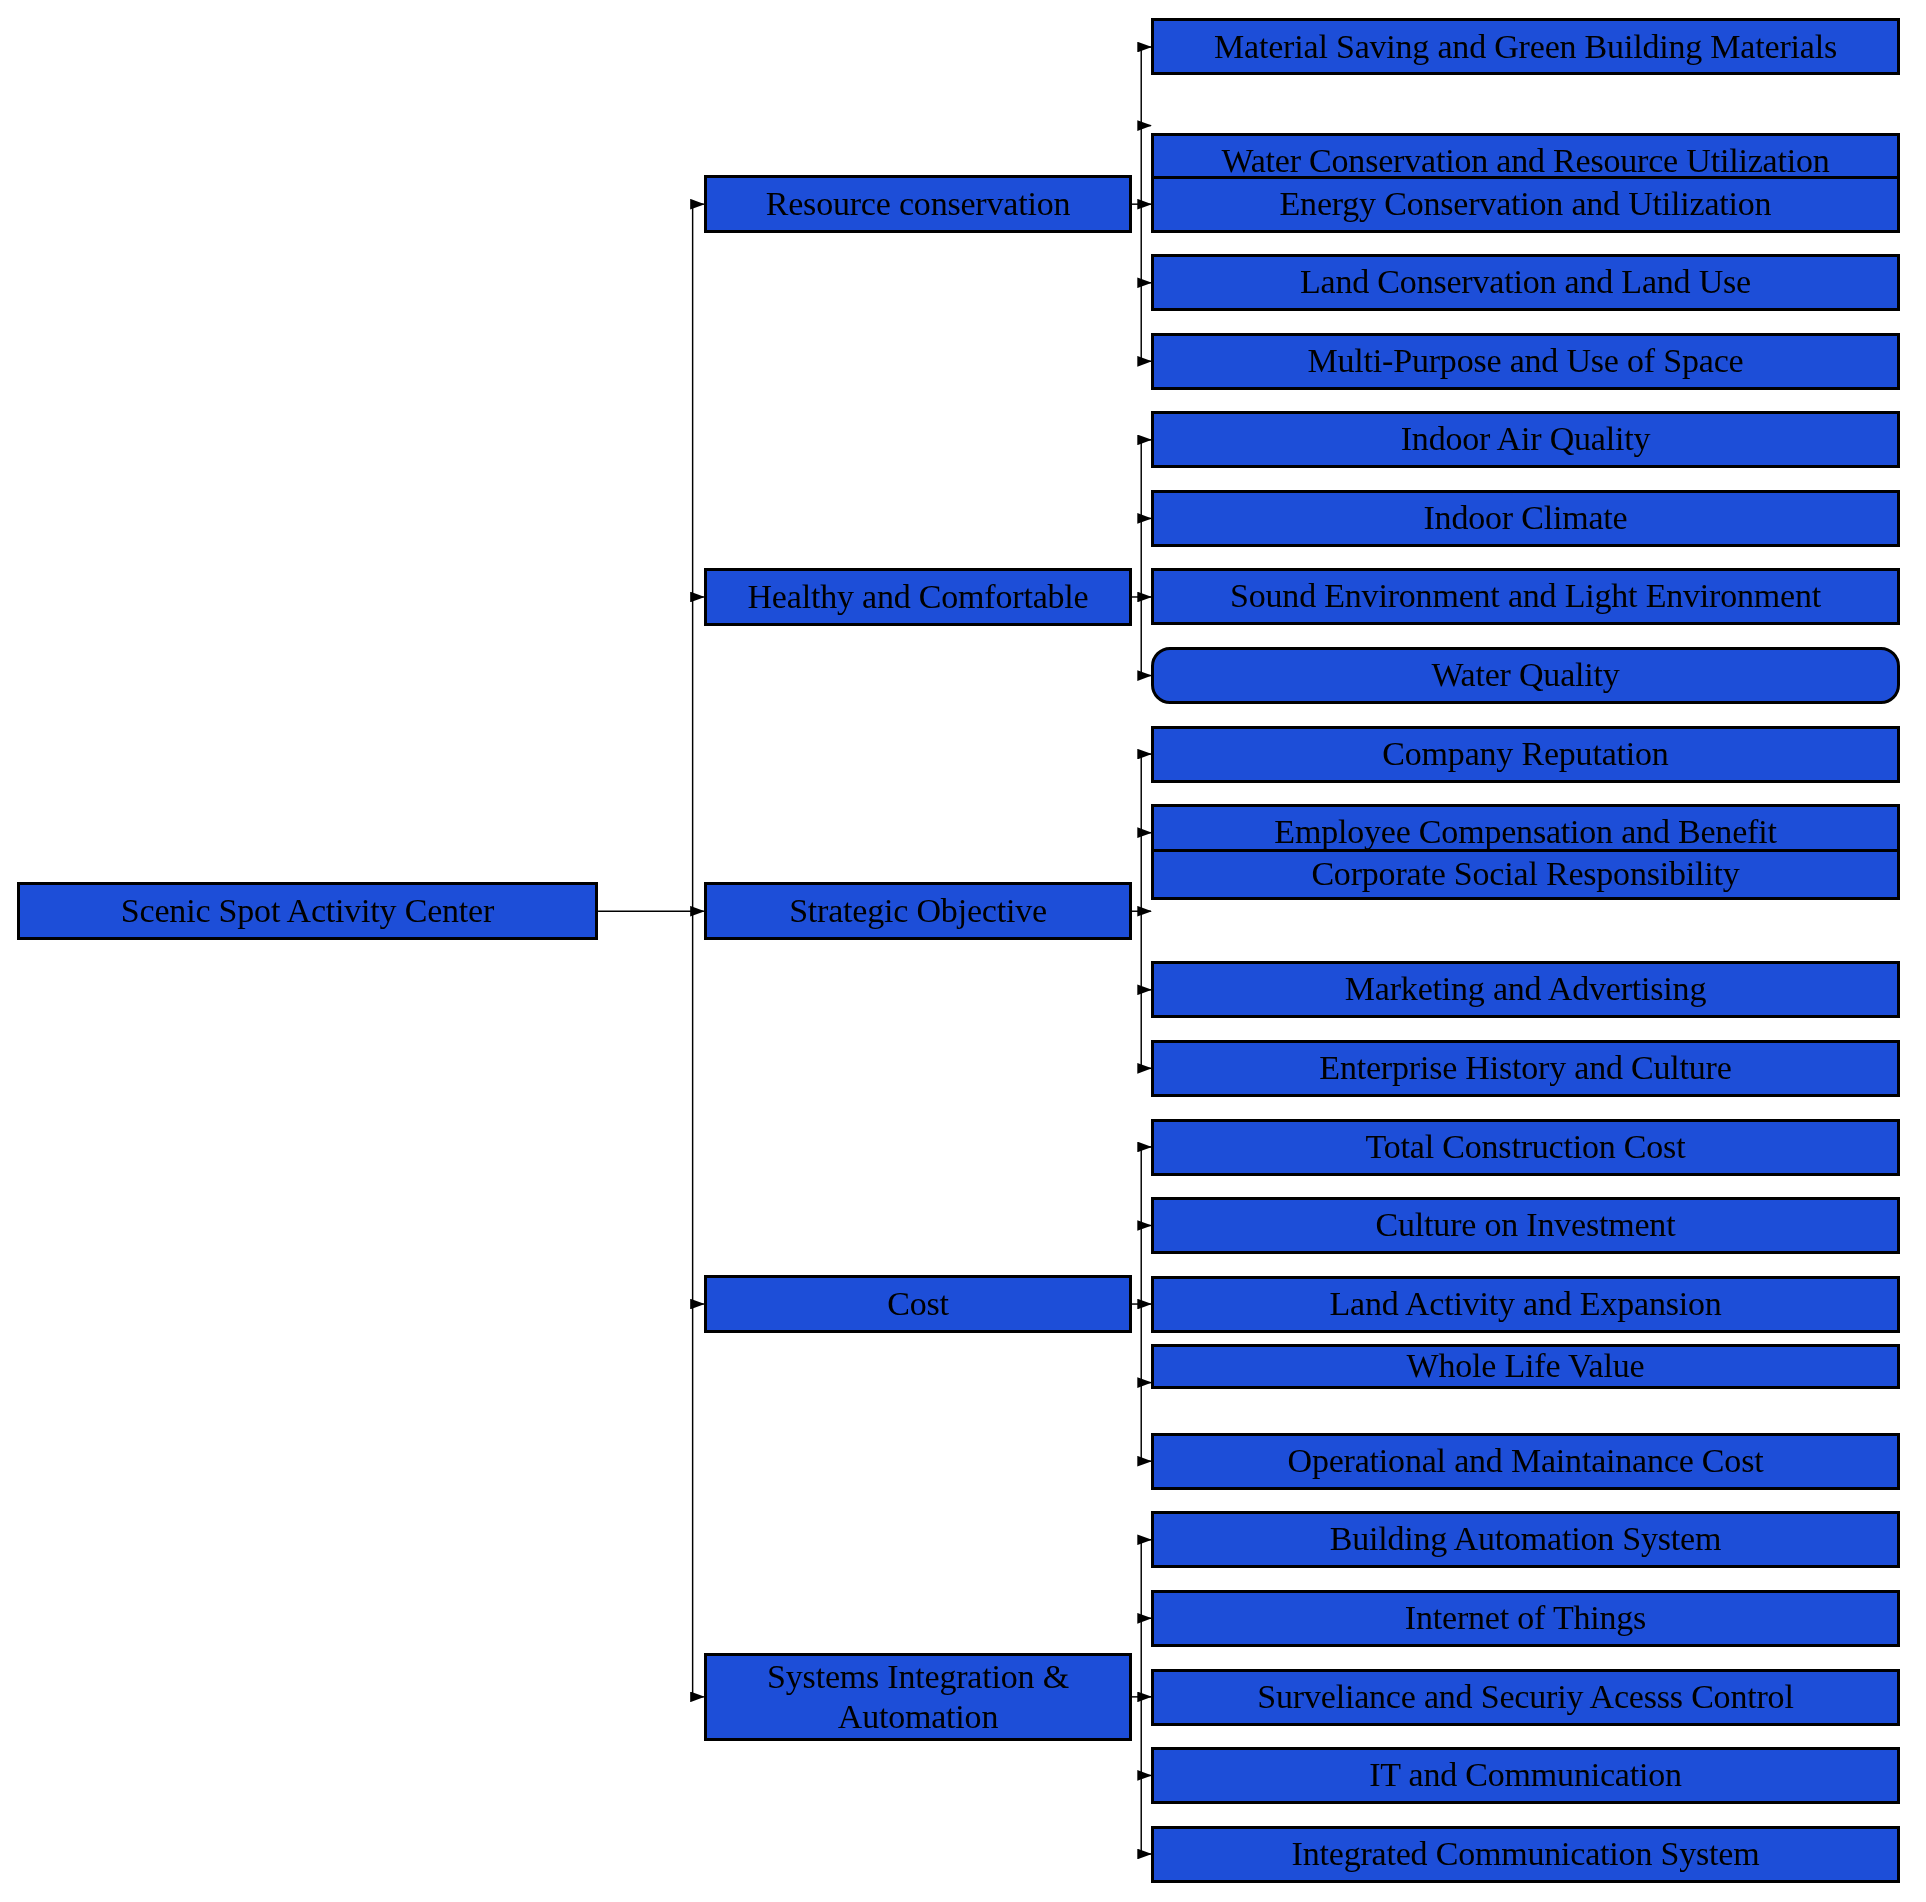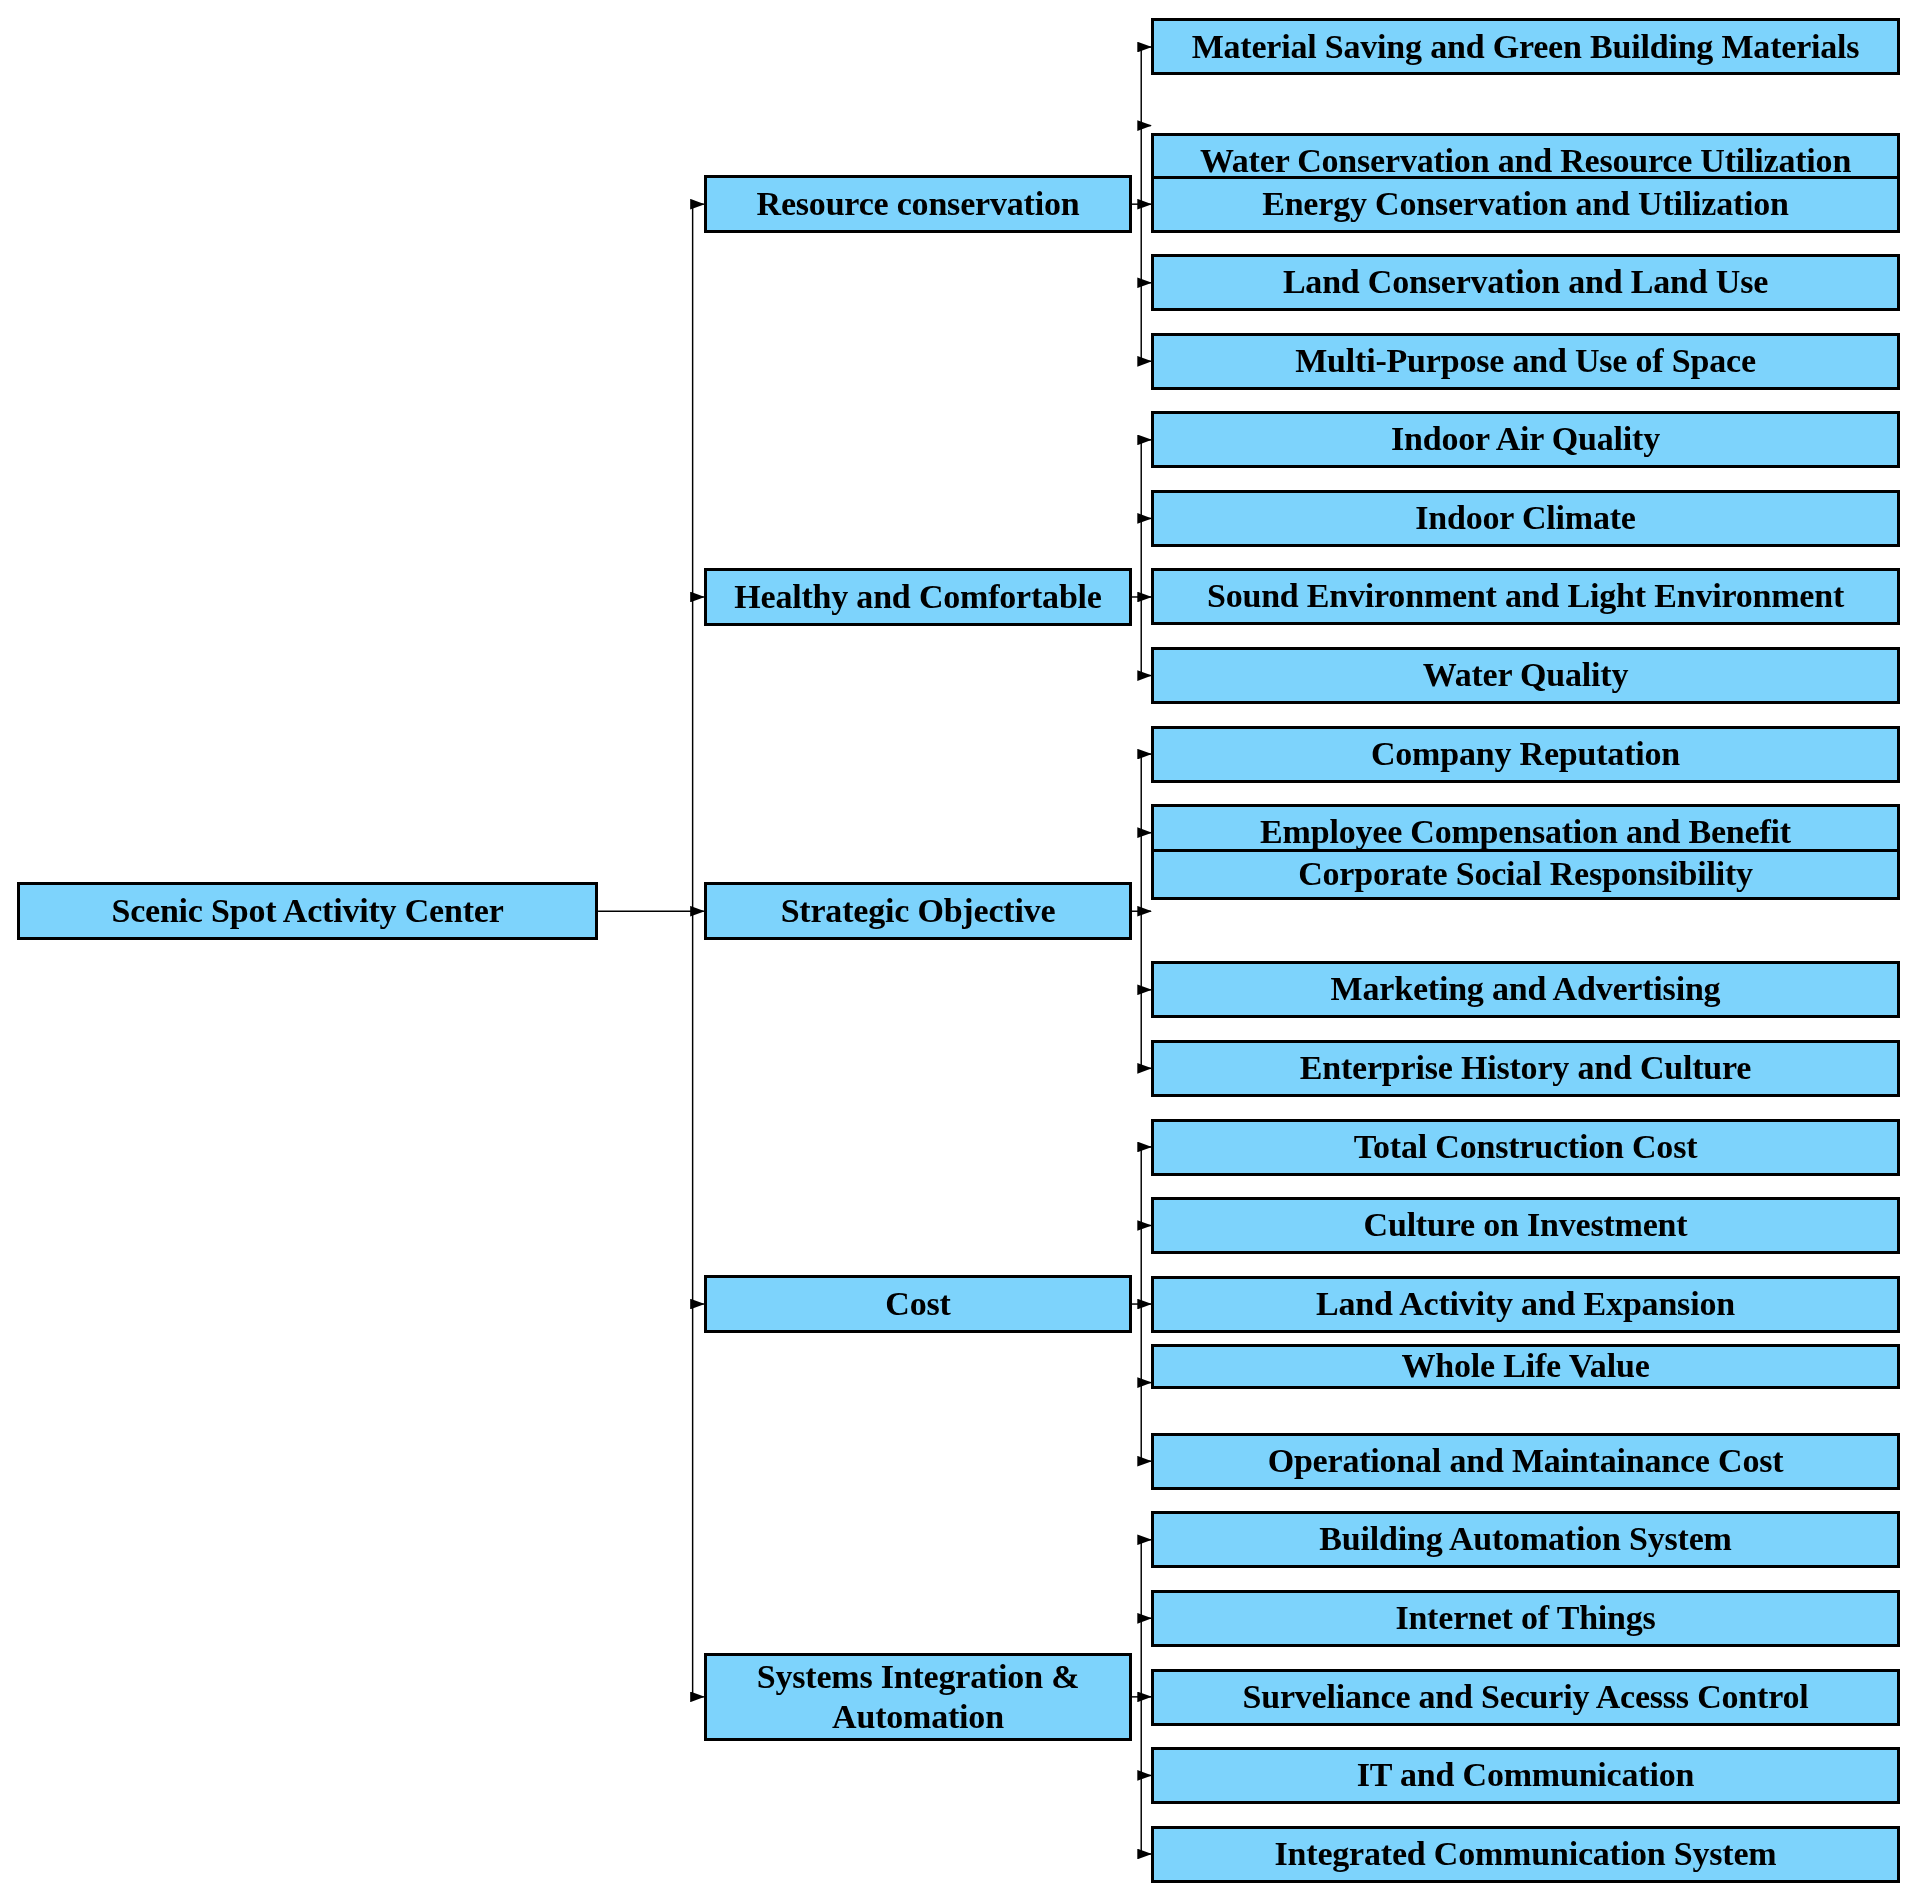--- a/index.html
+++ b/index.html
@@ -9,30 +9,29 @@
     background:#ffffff;
     font-family:"Liberation Serif", "DejaVu Serif", serif;
     color:#000;
     overflow:hidden;
   }
   svg.connectors{position:absolute;left:0;top:0;width:100%;height:100%;}
   .node{
     position:absolute;
     box-sizing:border-box;
     border:3.4px solid #000;
-    background:#7dd3fc;
+    background:#1d4ed8;
     display:flex;
     align-items:center;
     justify-content:center;
     text-align:center;
     font-size:34px;
     line-height:1.18;
     letter-spacing:-0.2px;
     padding:0 8.7px;
-    font-weight:bold;
   }
 </style>
 </head>
 <body>
 
 <div class="canvas">
   <svg class="connectors" viewBox="0 0 3971 3922" xmlns="http://www.w3.org/2000/svg">
     <defs>
       <marker id="arrow" markerUnits="userSpaceOnUse" markerWidth="30" markerHeight="22" refX="28" refY="11" orient="auto">
         <path d="M0,0 L30,11 L0,22 Z" fill="#000"></path>
@@ -81,21 +80,21 @@
       <div class="node" style="left: 704px; top: 175px; width: 428px; height: 58px;">Resource conservation</div>
       <div class="node" style="left: 1151px; top: 18.4px; width: 749px; height: 57px;">Material Saving and Green Building Materials</div>
       <div class="node" style="left: 1151px; top: 97px; width: 749px; height: 57px; margin-top: 36px;">Water Conservation and Resource Utilization</div>
       <div class="node" style="left: 1151px; top: 176px; width: 749px; height: 57px;">Energy Conservation and Utilization</div>
       <div class="node" style="left: 1151px; top: 254px; width: 749px; height: 57px; text-align: right;">Land Conservation and Land Use</div>
       <div class="node" style="left: 1151px; top: 333px; width: 749px; height: 57px;">Multi-Purpose and Use of Space</div>
       <div class="node" style="left: 704px; top: 568px; width: 428px; height: 58px;">Healthy and Comfortable</div>
       <div class="node" style="left: 1151px; top: 411px; width: 749px; height: 57px;">Indoor Air Quality</div>
       <div class="node" style="left: 1151px; top: 490px; width: 749px; height: 57px;">Indoor Climate</div>
       <div class="node" style="left: 1151px; top: 568px; width: 749px; height: 57px;">Sound Environment and Light Environment</div>
-      <div class="node" style="left: 1151px; top: 647px; width: 749px; height: 57px;">Water Quality</div>
+      <div class="node" style="left: 1151px; top: 647px; width: 749px; height: 57px; border-radius: 19px;">Water Quality</div>
       <div class="node" style="left: 704px; top: 882px; width: 428px; height: 58px;">Strategic Objective</div>
       <div class="node" style="left: 1151px; top: 726px; width: 749px; height: 57px;">Company Reputation</div>
       <div class="node" style="left: 1151px; top: 804px; width: 749px; height: 57px;">Employee Compensation and Benefit</div>
       <div class="node" style="left: 1151px; top: 849px; width: 749px; height: 51px;">Corporate Social Responsibility</div>
       <div class="node" style="left: 1151px; top: 961px; width: 749px; height: 57px;">Marketing and Advertising</div>
       <div class="node" style="left: 1151px; top: 1040px; width: 749px; height: 57px;">Enterprise History and Culture</div>
       <div class="node" style="left: 704px; top: 1275px; width: 428px; height: 58px;">Cost</div>
       <div class="node" style="left: 1151px; top: 1119px; width: 749px; height: 57px;">Total Construction Cost</div>
       <div class="node" style="left: 1151px; top: 1197px; width: 749px; height: 57px;">Culture on Investment</div>
       <div class="node" style="left: 1151px; top: 1276px; width: 749px; height: 57px;">Land Activity and Expansion</div>

